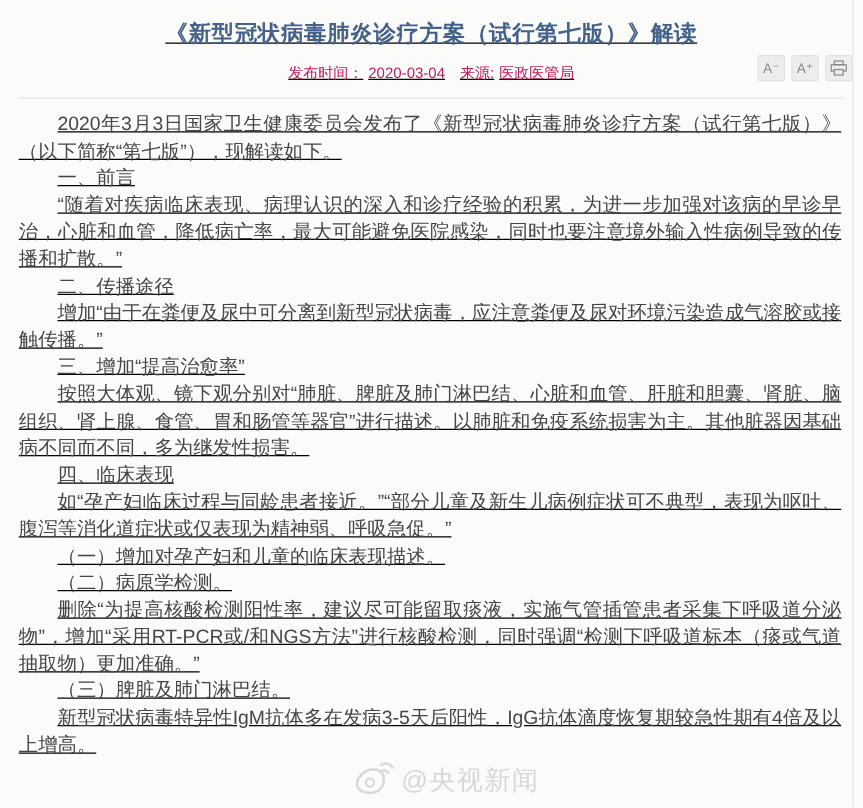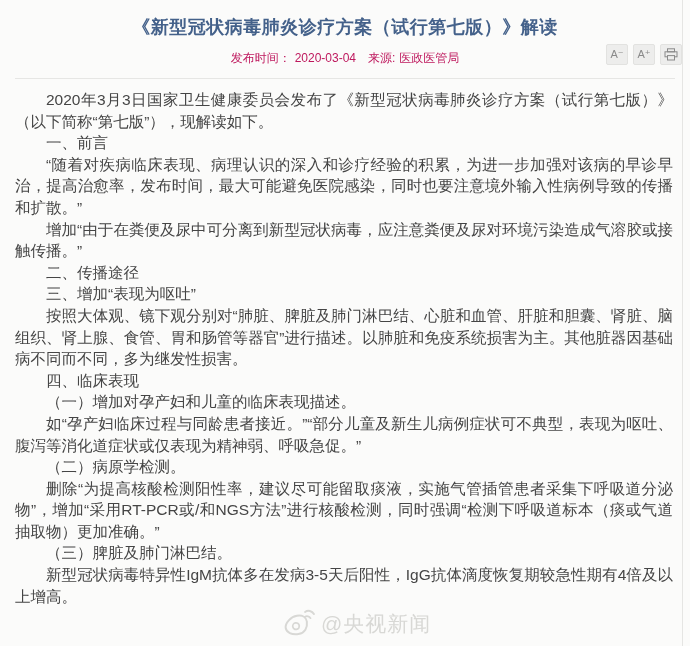--- a/index.html
+++ b/index.html
@@ -6,20 +6,21 @@
   body {
     width: 690px; height: 646px;
     background: #ffffff;
     font-family: "Liberation Sans", "DejaVu Sans", sans-serif;
   }
   .screen {
     position: relative;
     width: 690px; height: 646px;
     background: #fbfbfa;
     overflow: hidden;
+    text-decoration: underline;
   }
   .right-edge {
     position: absolute; left: 682px; top: 0;
     width: 1px; height: 646px;
     background: #e5e5e3;
   }
   .title {
     margin: 0; padding: 15px 20px 0 20px;
     text-align: center;
     font-size: 18px; font-weight: bold;
@@ -111,35 +112,35 @@
 
   <div class="divider"></div>
 
   <div class="body-text">
 
       <p class="para">2020年3月3日国家卫生健康委员会发布了《新型冠状病毒肺炎诊疗方案（试行第七版）》（以下简称“第七版”），现解读如下。</p>
 
       <p class="para">一、前言</p>
 
 
-      <p class="para">“随着对疾病临床表现、病理认识的深入和诊疗经验的积累，为进一步加强对该病的早诊早治，提高治愈率，发布时间，最大可能避免医院感染，同时也要注意境外输入性病例导致的传播和扩散。”</p>
+      <p class="para">“随着对疾病临床表现、病理认识的深入和诊疗经验的积累，为进一步加强对该病的早诊早治，心脏和血管，降低病亡率，最大可能避免医院感染，同时也要注意境外输入性病例导致的传播和扩散。”</p>
+
+      <p class="para">二、传播途径</p>
 
       <p class="para">增加“由于在粪便及尿中可分离到新型冠状病毒，应注意粪便及尿对环境污染造成气溶胶或接触传播。”</p>
 
-      <p class="para">二、传播途径</p>
-
-      <p class="para">三、增加“表现为呕吐”</p>
+      <p class="para">三、增加“提高治愈率”</p>
 
       <p class="para">按照大体观、镜下观分别对“肺脏、脾脏及肺门淋巴结、心脏和血管、肝脏和胆囊、肾脏、脑组织、肾上腺、食管、胃和肠管等器官”进行描述。以肺脏和免疫系统损害为主。其他脏器因基础病不同而不同，多为继发性损害。</p>
 
       <p class="para">四、临床表现</p>
 
+      <p class="para">如“孕产妇临床过程与同龄患者接近。”“部分儿童及新生儿病例症状可不典型，表现为呕吐、腹泻等消化道症状或仅表现为精神弱、呼吸急促。”</p>
+
       <p class="para">（一）增加对孕产妇和儿童的临床表现描述。</p>
-
-      <p class="para">如“孕产妇临床过程与同龄患者接近。”“部分儿童及新生儿病例症状可不典型，表现为呕吐、腹泻等消化道症状或仅表现为精神弱、呼吸急促。”</p>
 
       <p class="para">（二）病原学检测。</p>
 
       <p class="para">删除“为提高核酸检测阳性率，建议尽可能留取痰液，实施气管插管患者采集下呼吸道分泌物”，增加“采用RT-PCR或/和NGS方法”进行核酸检测，同时强调“检测下呼吸道标本（痰或气道抽取物）更加准确。”</p>
 
       <p class="para">（三）脾脏及肺门淋巴结。</p>
 
       <p class="para">新型冠状病毒特异性IgM抗体多在发病3-5天后阳性，IgG抗体滴度恢复期较急性期有4倍及以上增高。</p>
     </div>
 

